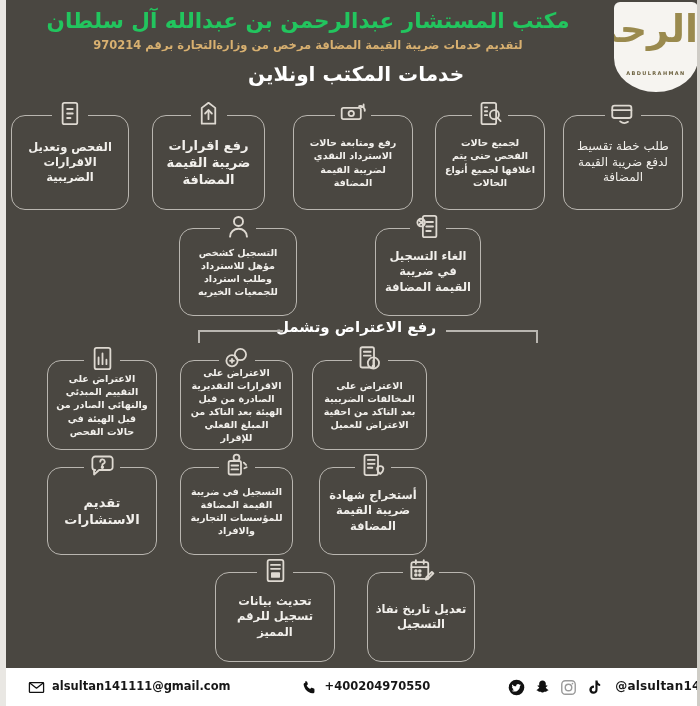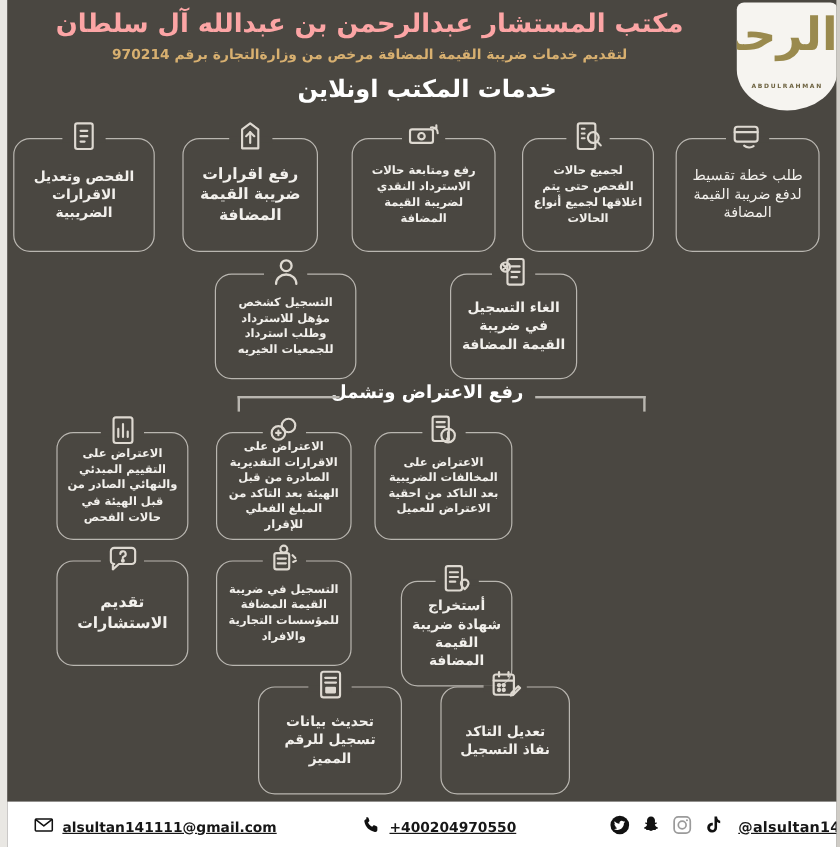--- a/index.html
+++ b/index.html
@@ -37,21 +37,21 @@
     position: absolute;
     top: 8px;
     right: 110px;
     left: 14px;
     text-align: center;
   }
 
   #office-title {
     font-size: 21.5px;
     font-weight: bold;
-    color: #fca5a5;
+    color: #22c55e;
     letter-spacing: 0px;
     line-height: 1.25;
     white-space: nowrap;
   }
 
   #license-line {
     margin-top: 3px;
     font-size: 11.5px;
     font-weight: bold;
     color: #d8b070;
@@ -189,26 +189,25 @@
     left: 0; bottom: 0;
     width: 700px;
     height: 38px;
     background: #ffffff;
     display: flex;
     align-items: center;
     direction: ltr;
   }
   .fgroup {
     display: flex;
-    align-items: flex-end;
+    align-items: flex-start;
     gap: 7px;
     color: #171717;
     font-size: 11.5px;
     font-weight: bold;
-    text-decoration: underline;
   }
   #f-email  { margin-left: 22px; }
   #f-phone  { margin-left: 70px; }
   #f-social { margin-left: 78px; gap: 9px; }
   .sicon { width: 17px; height: 17px; display: block; color: #111; }
   .sicon svg { width: 100%; height: 100%; display: block; }
   #handle { margin-left: 3px; font-size: 12px; font-weight: bold; letter-spacing: .2px; }
 </style>
 </head>
 <body>
@@ -353,21 +352,21 @@
     <div class="notch"></div>
     <div class="icon">
       <svg viewBox="0 0 24 24" fill="none" stroke="currentColor" stroke-width="1.6" stroke-linecap="round" stroke-linejoin="round">
         <rect x="5" y="2.5" width="14" height="19" rx="1.8"></rect>
         <path d="M8.5 17V11M12 17V7.5M15.5 17v-4"></path>
       </svg>
     </div>
     <div class="card-label sm">الاعتراض على التقييم المبدئي والنهائي الصادر من قبل الهيئة في حالات الفحص</div>
   </div>
 
-  <div class="card" style="right:270px; top:484px; width:93px; height:88px;">
+  <div class="card" style="right:270px; top:467px; width:108px; height:88px;">
     <div class="notch"></div>
     <div class="icon">
       <svg viewBox="0 0 24 24" fill="none" stroke="currentColor" stroke-width="1.6" stroke-linecap="round" stroke-linejoin="round">
         <rect x="4" y="2.5" width="12" height="18" rx="1.6"></rect>
         <path d="M7 7h6M7 10.5h6M7 14h4"></path>
         <path d="M18 12.5c1.6 0 2.8 1.2 2.8 2.7 0 2-2.8 4.3-2.8 4.3s-2.8-2.3-2.8-4.3c0-1.5 1.2-2.7 2.8-2.7z"></path>
       </svg>
     </div>
     <div class="card-label">أستخراج شهادة ضريبة القيمة المضافة</div>
   </div>
@@ -417,21 +416,21 @@
         <line x1="3" y1="9" x2="18" y2="9"></line>
         <line x1="7" y1="2.8" x2="7" y2="6"></line>
           <line x1="14" y1="2.8" x2="14" y2="6"></line>
         <circle cx="7" cy="12.5" r=".8" fill="currentColor"></circle>
           <circle cx="10.5" cy="12.5" r=".8" fill="currentColor"></circle>
         <circle cx="7" cy="16" r=".8" fill="currentColor"></circle>
           <circle cx="10.5" cy="16" r=".8" fill="currentColor"></circle>
         <path d="M21.2 13.2l1.4 1.4-5 5-1.9.5.5-1.9z"></path>
       </svg>
     </div>
-    <div class="card-label">تعديل التاكد نفاذ التسجيل</div>
+    <div class="card-label">تعديل تاريخ نفاذ التسجيل</div>
   </div>
 
   <div id="footer">
 
     <div class="fgroup" id="f-email">
       <span class="sicon">
         <svg viewBox="0 0 24 24" fill="none" stroke="currentColor" stroke-width="1.8" stroke-linecap="round" stroke-linejoin="round">
           <rect x="2" y="5" width="20" height="14" rx="1"></rect>
             <path d="M2.6 5.8L12 13l9.4-7.2"></path>
         </svg>

